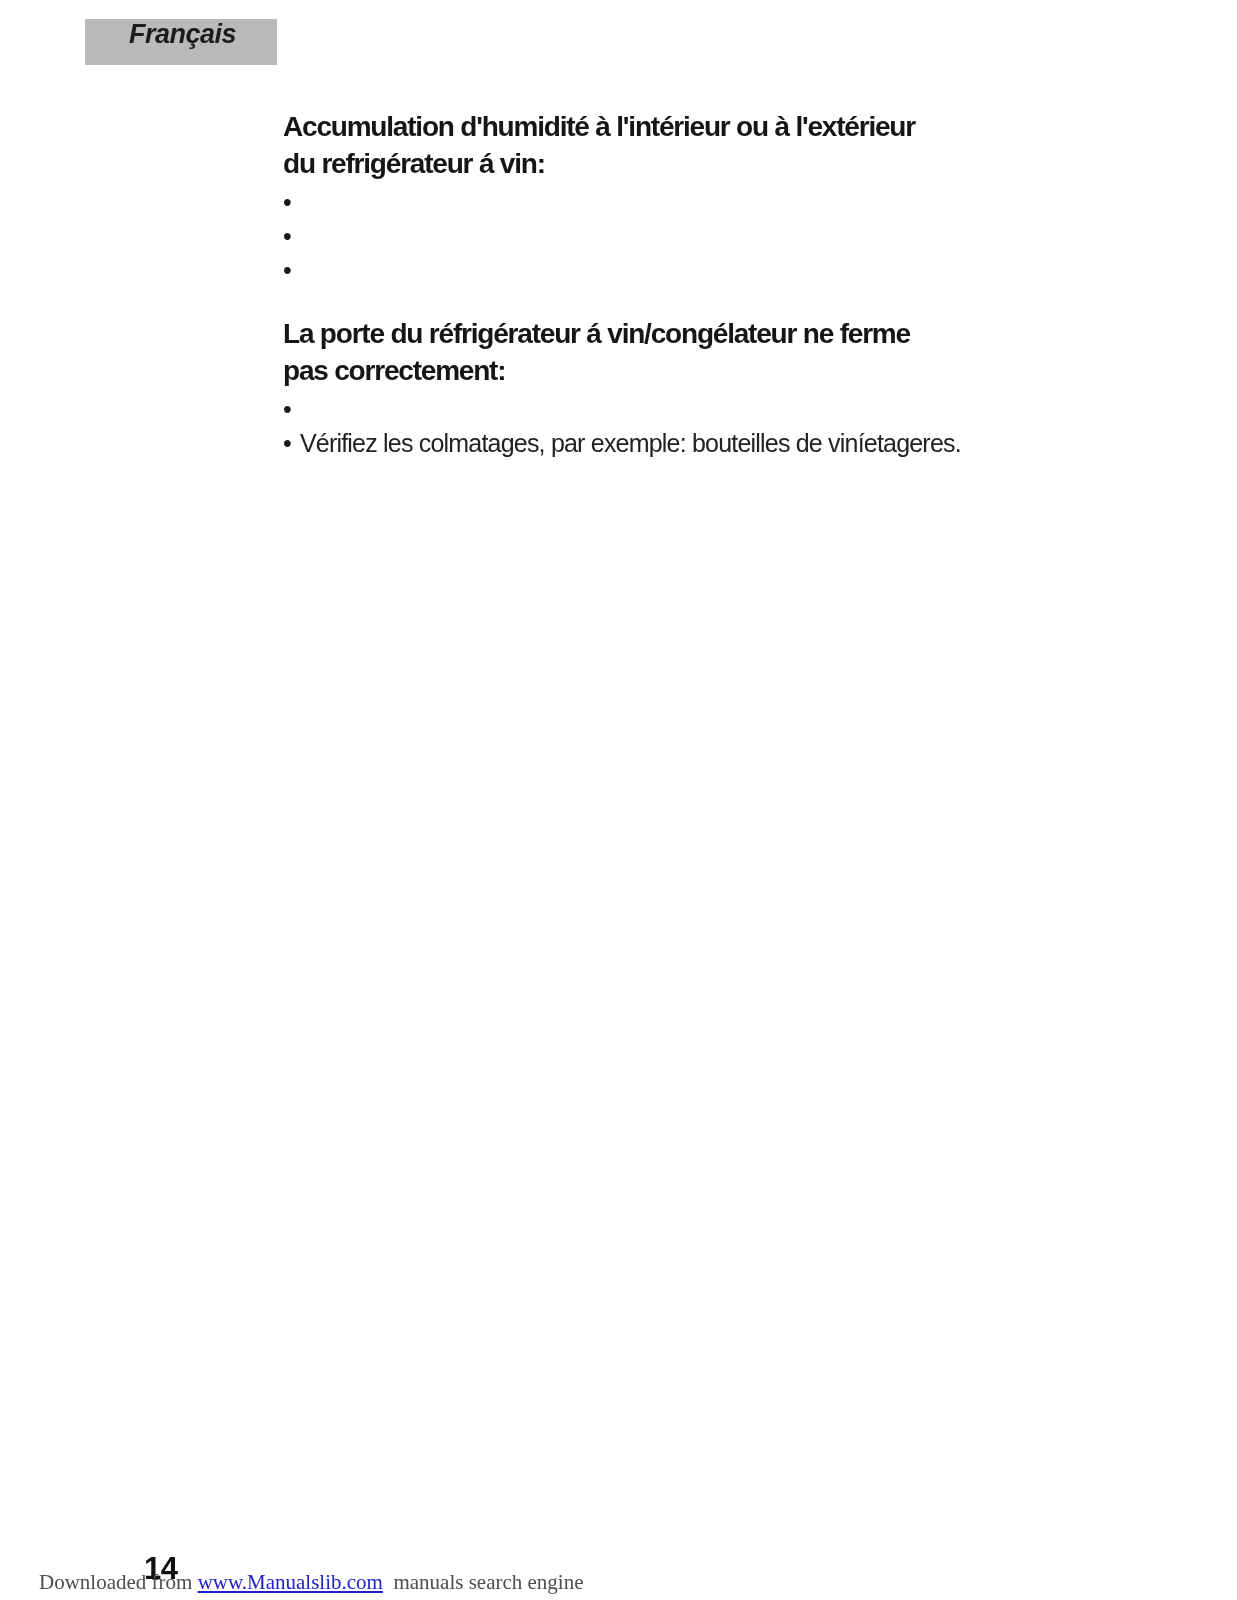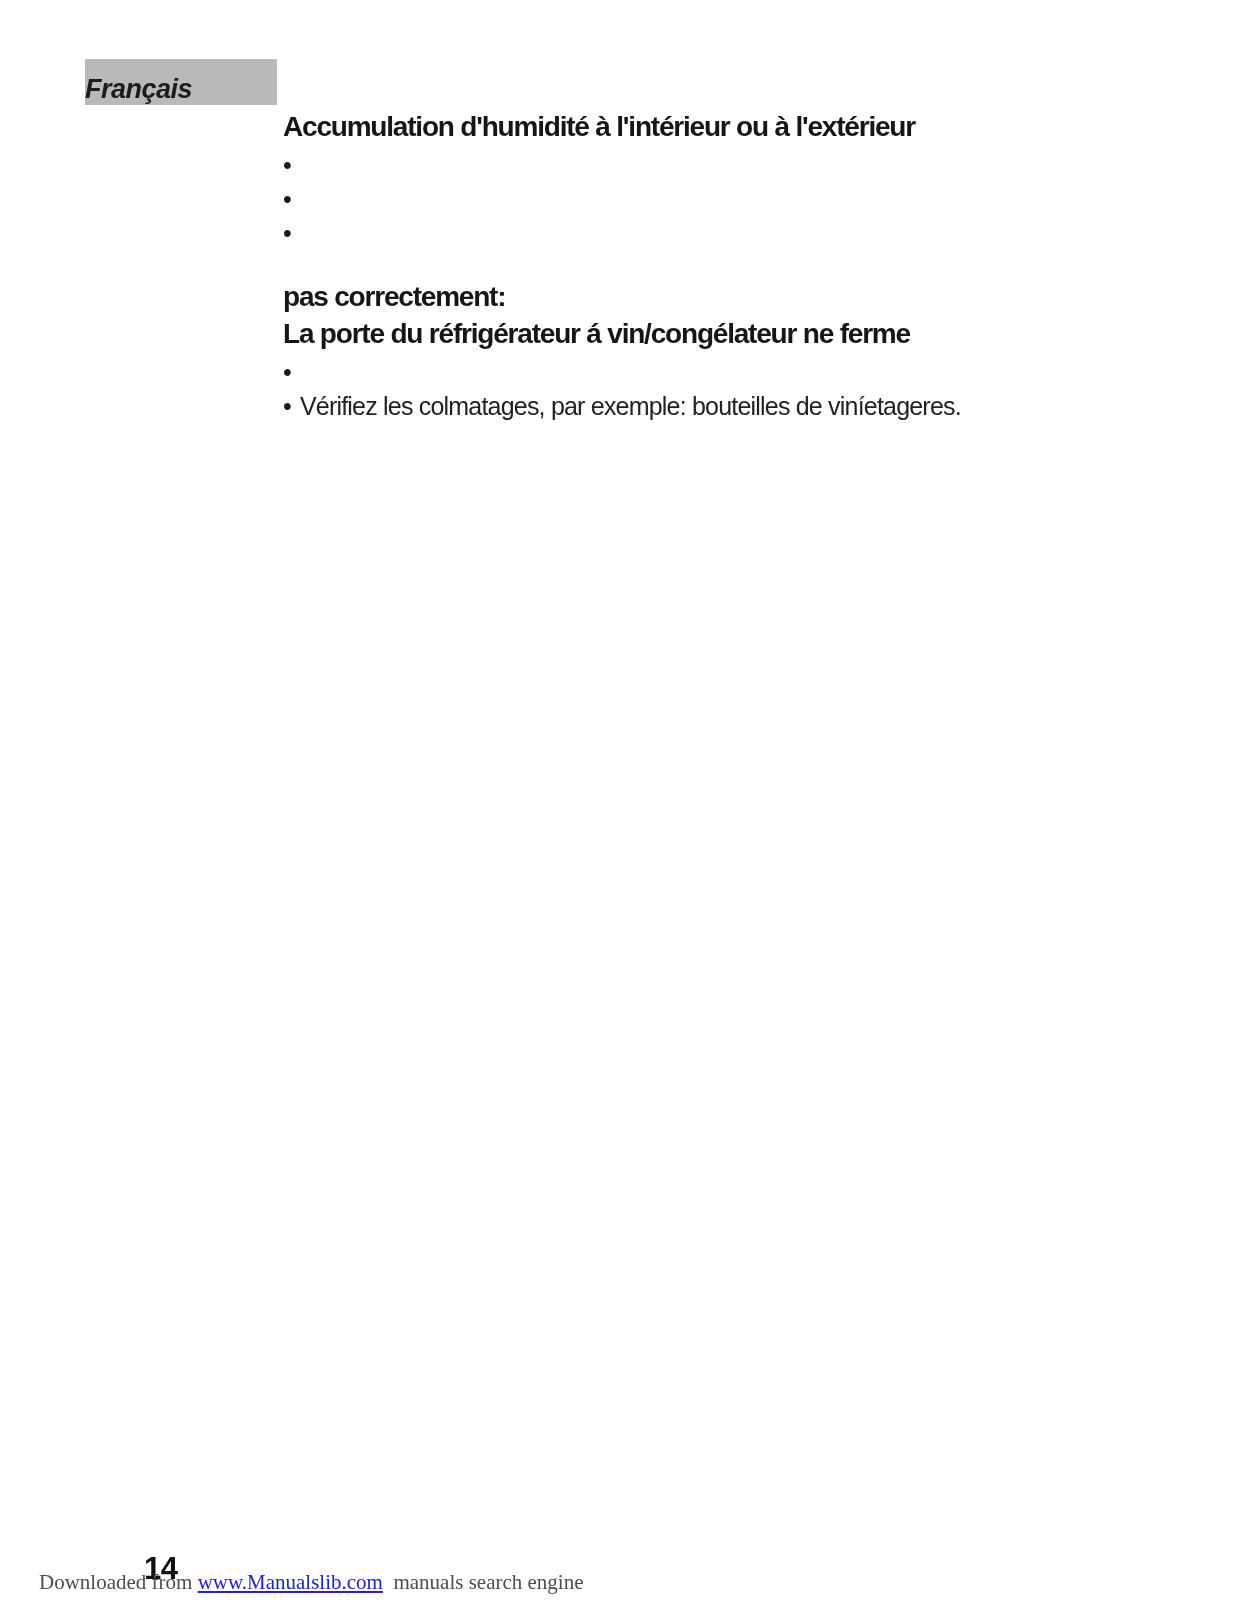--- a/index.html
+++ b/index.html
@@ -14,22 +14,22 @@
   }
 
   .lang-tab {
     position: absolute;
     left: 85px;
     top: 19px;
     width: 192px;
     height: 46px;
     background: #b9b9b9;
     display: flex;
-    align-items: flex-end;
-    margin-top: 40px;
+    align-items: flex-start;
+    padding-left: 44px;
   }
   .lang-tab .lang-label {
     font-size: 27px;
     font-weight: bold;
     font-style: italic;
     letter-spacing: -0.5px;
     color: #1c1c1c;
   }
 
   .content {
@@ -100,38 +100,39 @@
 <body>
 
 <div class="lang-tab">
   <span class="lang-label">Français</span>
 </div>
 
 <div class="content">
 
   <div>
     <div class="heading">Accumulation d'humidité à l'intérieur ou à l'extérieur</div>
+    <div class="heading">du refrigérateur á vin:</div>
     <ul class="bullet-list">
       <li class="bullet-item">
         <span class="bullet-glyph">•</span>
       </li>
       <li class="bullet-item">
         <span class="bullet-glyph">•</span>
       </li>
       <li class="bullet-item">
         <span class="bullet-glyph">•</span>
       </li>
     </ul>
   </div>
 
   <div class="section-gap"></div>
 
   <div>
+    <div class="heading">La porte du réfrigérateur á vin/congélateur ne ferme</div>
     <div class="heading">pas correctement:</div>
-    <div class="heading">La porte du réfrigérateur á vin/congélateur ne ferme</div>
     <ul class="bullet-list">
       <li class="bullet-item">
         <span class="bullet-glyph">•</span>
       </li>
       <li class="bullet-item">
         <span class="bullet-glyph">•</span>
         <span>Vérifiez les colmatages, par exemple: bouteilles de viníetageres.</span>
       </li>
     </ul>
   </div>

